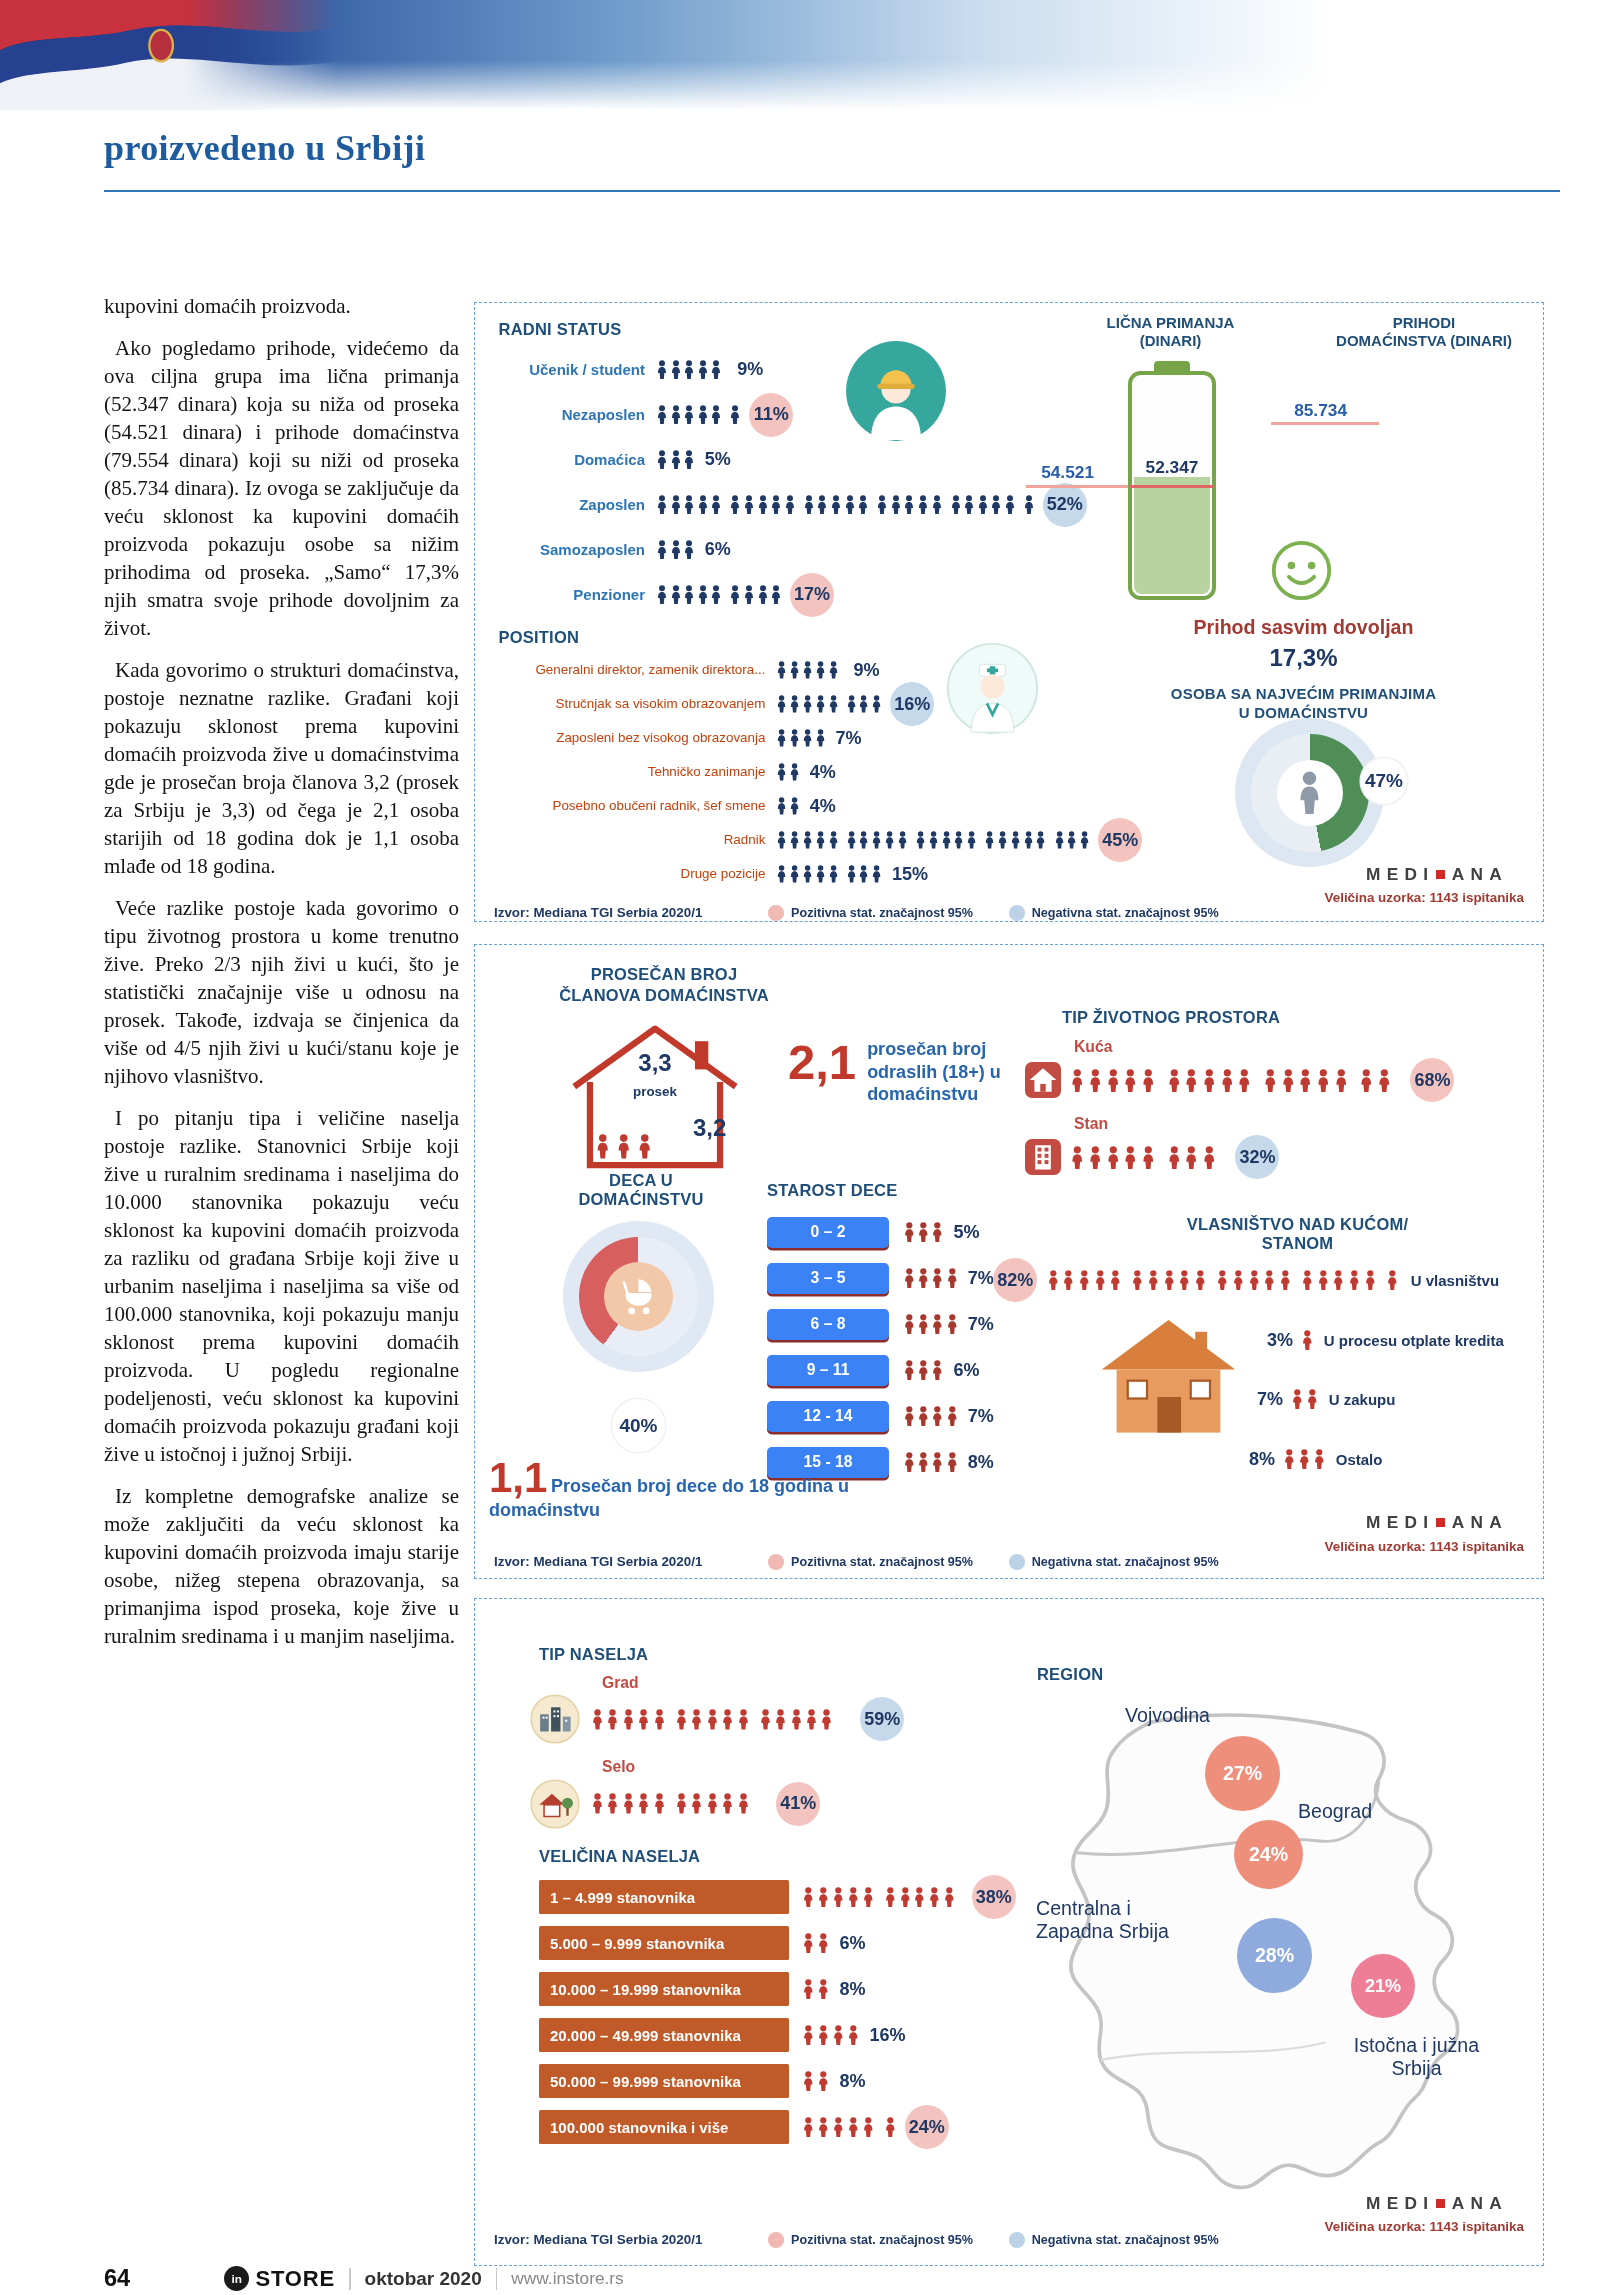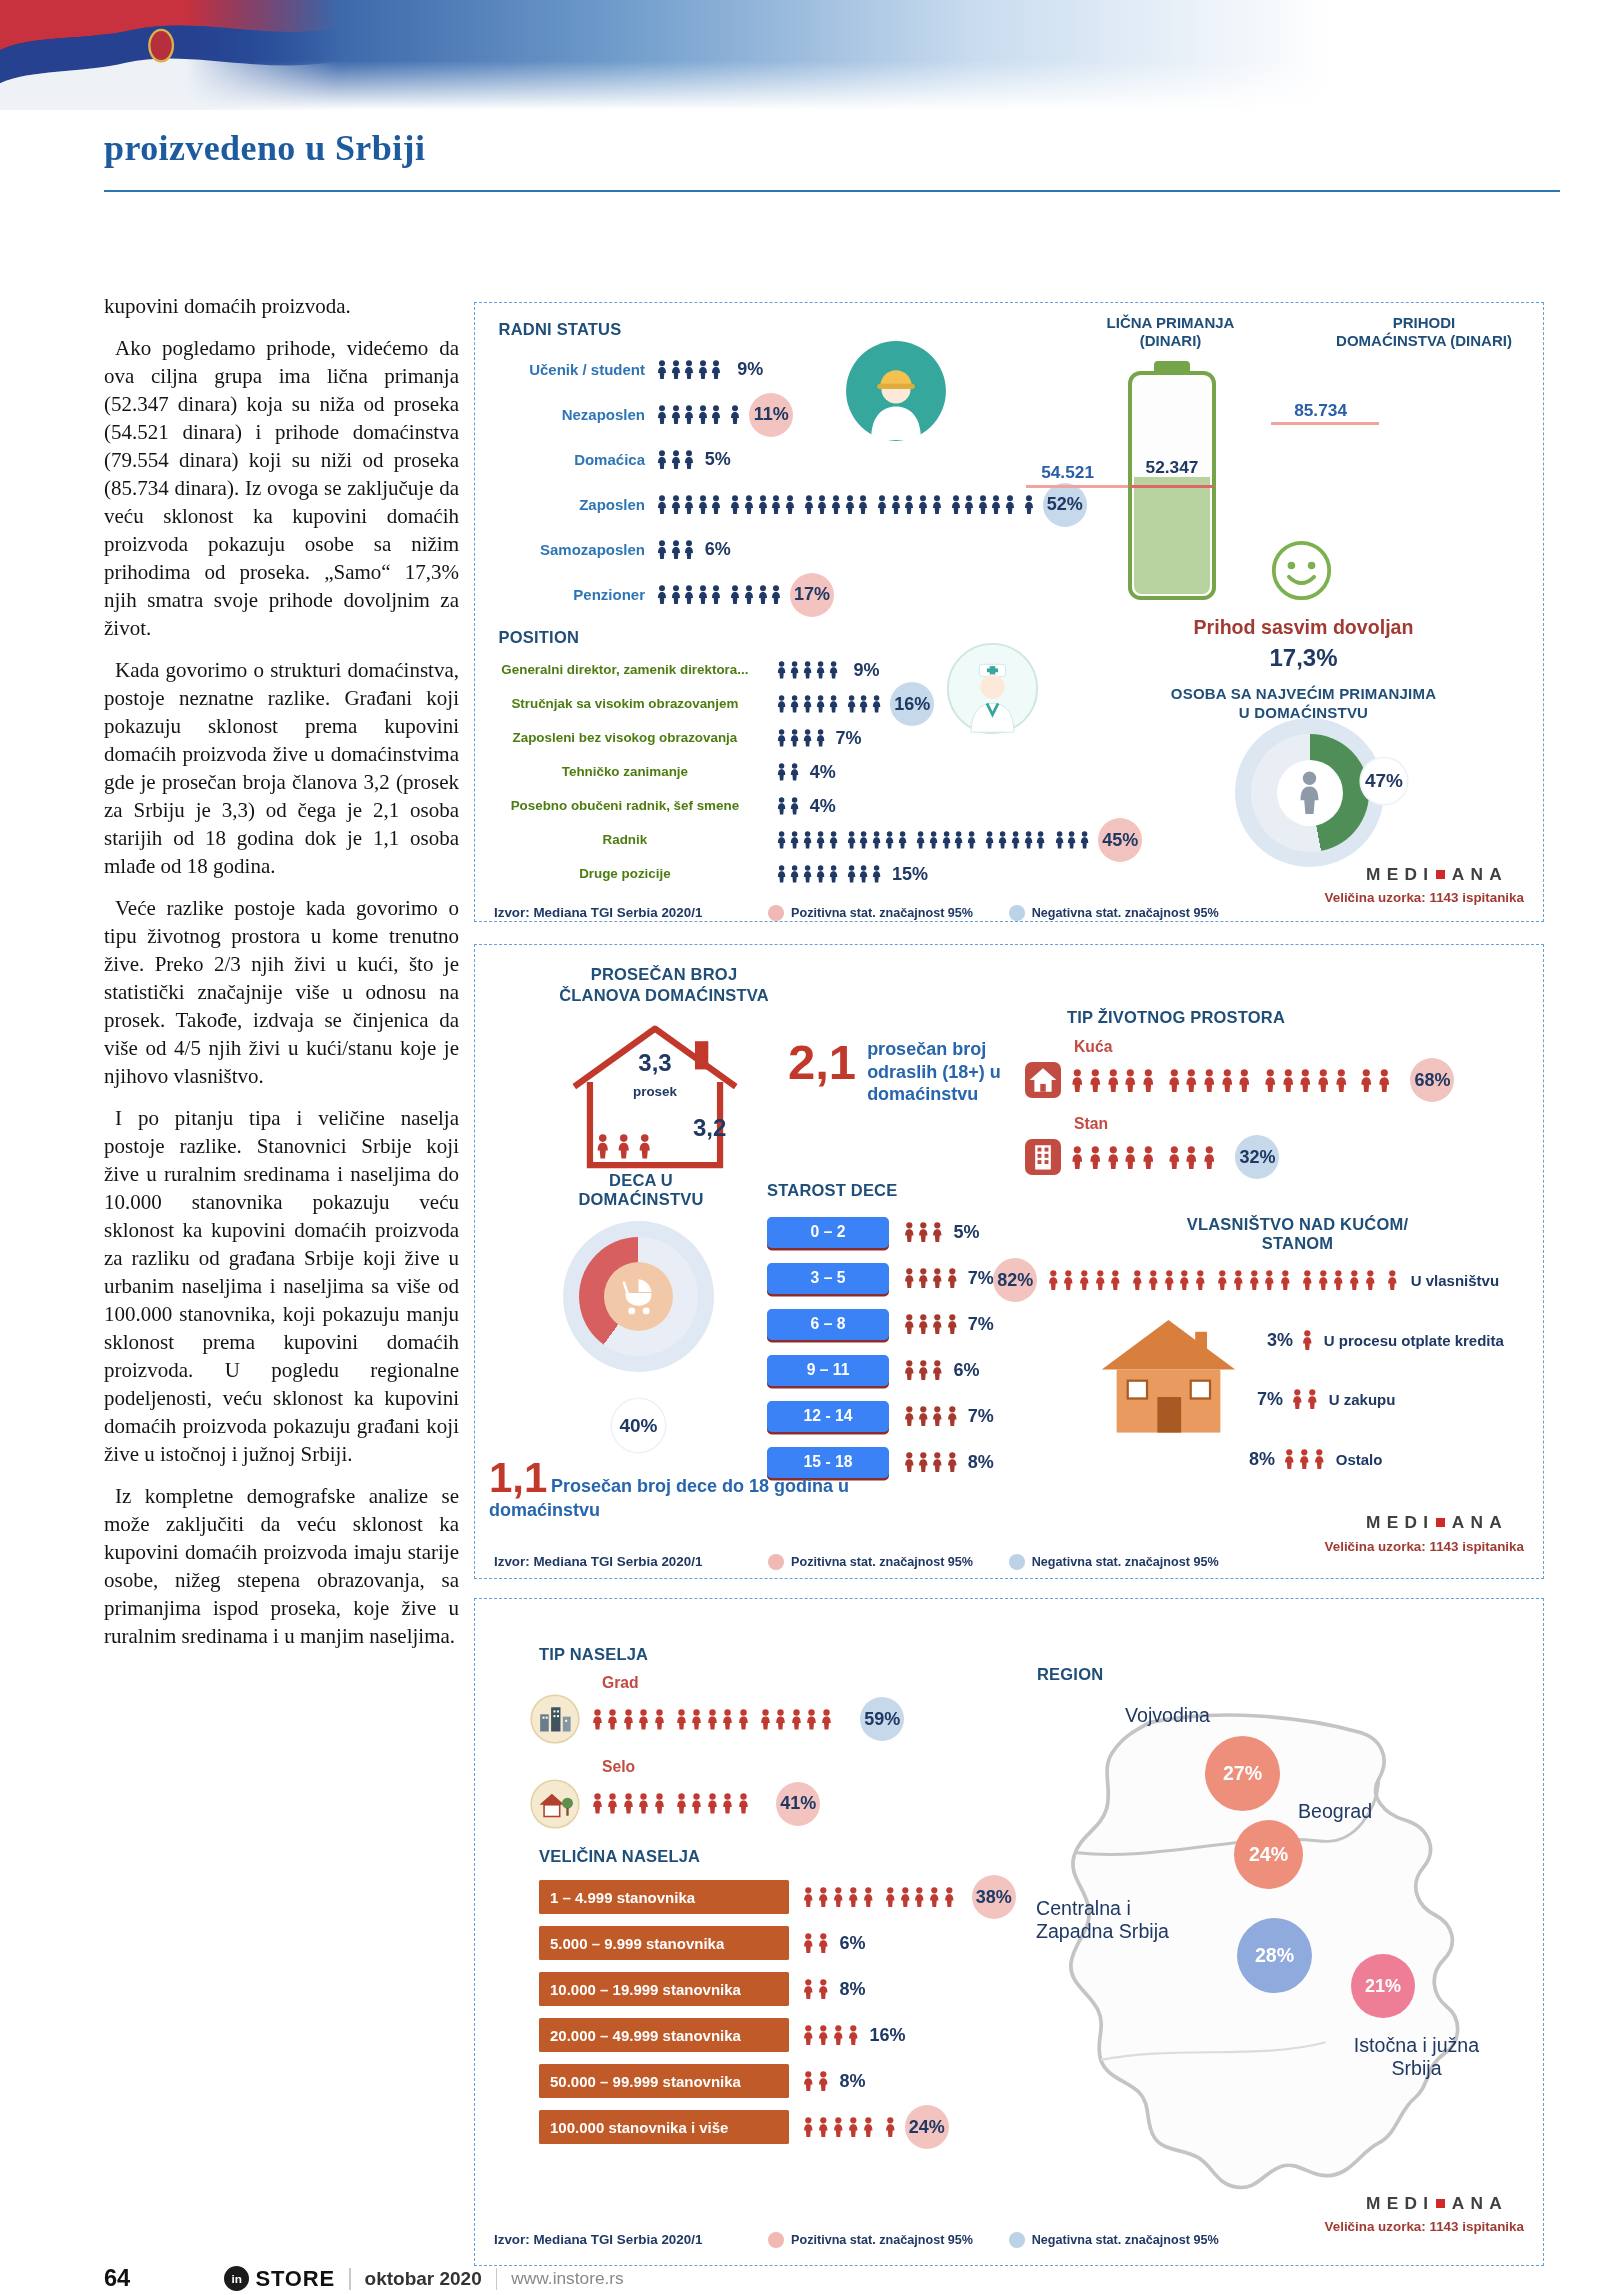--- a/index.html
+++ b/index.html
@@ -32,21 +32,21 @@
   .sig-pos{background:#f3c4bf;border-radius:50%;min-width:44px;height:44px;display:inline-flex;align-items:center;justify-content:center;margin-left:6.3px}
   .sig-neg{background:#c5d9ea;border-radius:50%;min-width:44px;height:44px;display:inline-flex;align-items:center;justify-content:center;margin-left:6.3px}
   .ricons{display:inline-flex;align-items:flex-end;flex-shrink:0}
   .pi{display:inline-block}
 
   .crow{display:flex;align-items:center;position:relative}
   .rs-row{height:45px}
   .pos-row{height:34px}
   .rlabel{flex-shrink:0;line-height:1.05}
   .rs-label{width:173px;text-align:right;padding-right:11px;color:#2e75b6;font-weight:bold;font-size:15px}
-  .pos-label{width:292px;text-align:center;padding-right:11px;color:#4d7c0f;font-weight:bold;font-size:13.4px}
+  .pos-label{width:292px;text-align:right;padding-right:11px;color:#c2410c;font-weight:normal;font-size:13.4px}
 
   
   .battery{position:absolute;width:88px;height:229px;border:4.7px solid #76a549;border-radius:12.6px;background:#fdfdfd}
   .battery::before{content:"";position:absolute;top:-14px;left:50%;transform:translateX(-50%);width:36px;height:10.2px;background:#76a549;border-radius:3.9px 3.9px 0 0}
   .bat-fill{position:absolute;left:2.4px;right:2.4px;bottom:2.4px;background:#b9d3a0;border-radius:0 0 7.9px 7.9px}
   .bat-line{position:absolute;left:-1.6px;right:-1.6px;height:3.1px;background:#e06666}
   .bat-val{position:absolute;left:0;right:0;text-align:center;color:#1f3864;font-weight:bold;font-size:17.3px}
   .bat-avg{position:absolute;color:#2a5da8;font-weight:bold;font-size:17.3px;text-align:right}
   .bat-conn{position:absolute;height:3.1px;background:#f2a49c}
   .bat-title{position:absolute;color:#1f4e79;font-weight:bold;font-size:15px;line-height:1.2;text-align:center}
@@ -945,21 +945,21 @@
             <path d="M7.5 8.8 C3.7 8.8 2.4 12 2.4 16.6 L4.5 16.6 L5.2 24.4 L9.8 24.4 L10.5 16.6 L12.6 16.6 C12.6 12 11.3 8.8 7.5 8.8 Z" fill="#bf3b32"></path>
           </svg>
         </div>
       <div class="h32">3,2</div>
     </div>
     <div id="p2-odrasli" style="left:313px;top:93px;width:228px">
       <span class="bignum">2,1</span>
       <span class="bluebold" style="width:146px;display:inline-block">prosečan broj odraslih (18+) u domaćinstvu</span>
     </div>
 
-    <div class="stitle" style="left:587px;top:63px;width:228px;text-align:center">TIP ŽIVOTNOG PROSTORA</div>
+    <div class="stitle" style="left:587px;top:63px;width:228px;">TIP ŽIVOTNOG PROSTORA</div>
     <div id="tp-rows" style="left:550px;top:93px;width:514px">
         <div class="tp-row">
           <div class="tp-label">Kuća</div>
           <div class="tp-line">
             <span class="sq-ic">
               <svg width="36" height="36" viewBox="0 0 46 46">
                 <rect width="46" height="46" rx="9" fill="#c24b42"></rect>
                 <polygon points="23,8 40,23 6,23" fill="#fff"></polygon>
                 <rect x="12" y="23" width="22" height="15" fill="#fff"></rect>
                 <rect x="19.5" y="28" width="7" height="10" fill="#c24b42"></rect>

